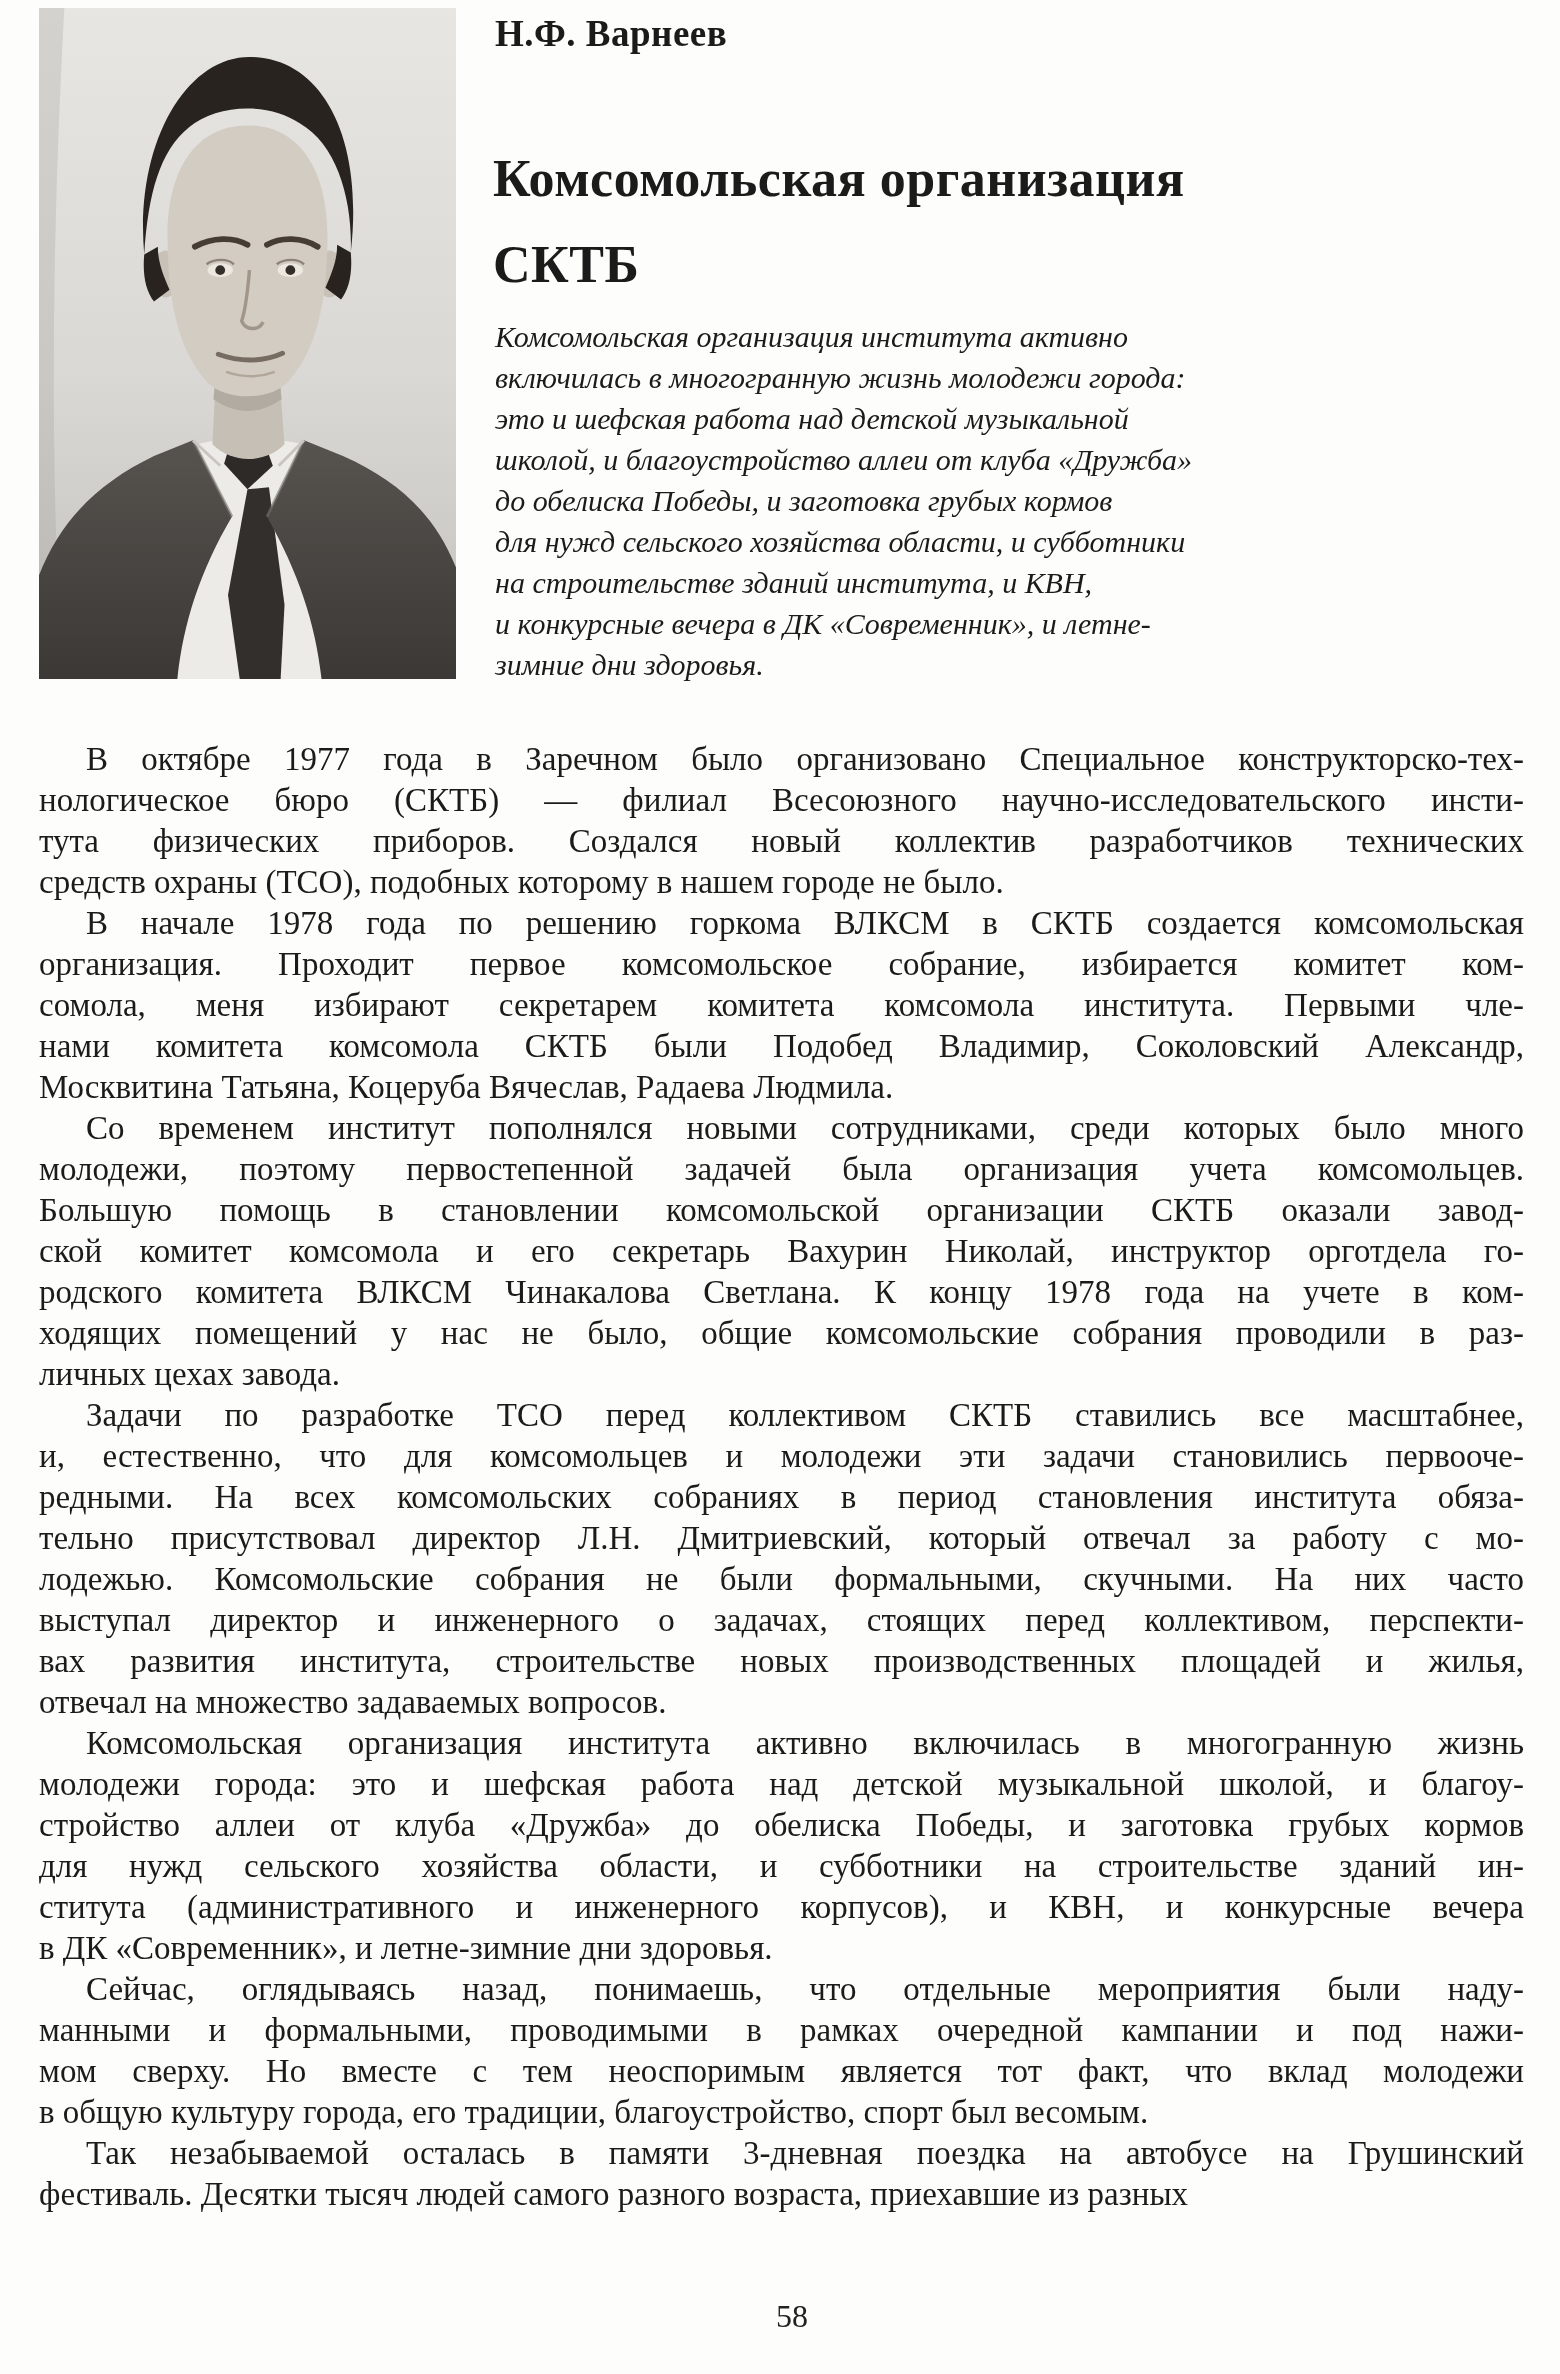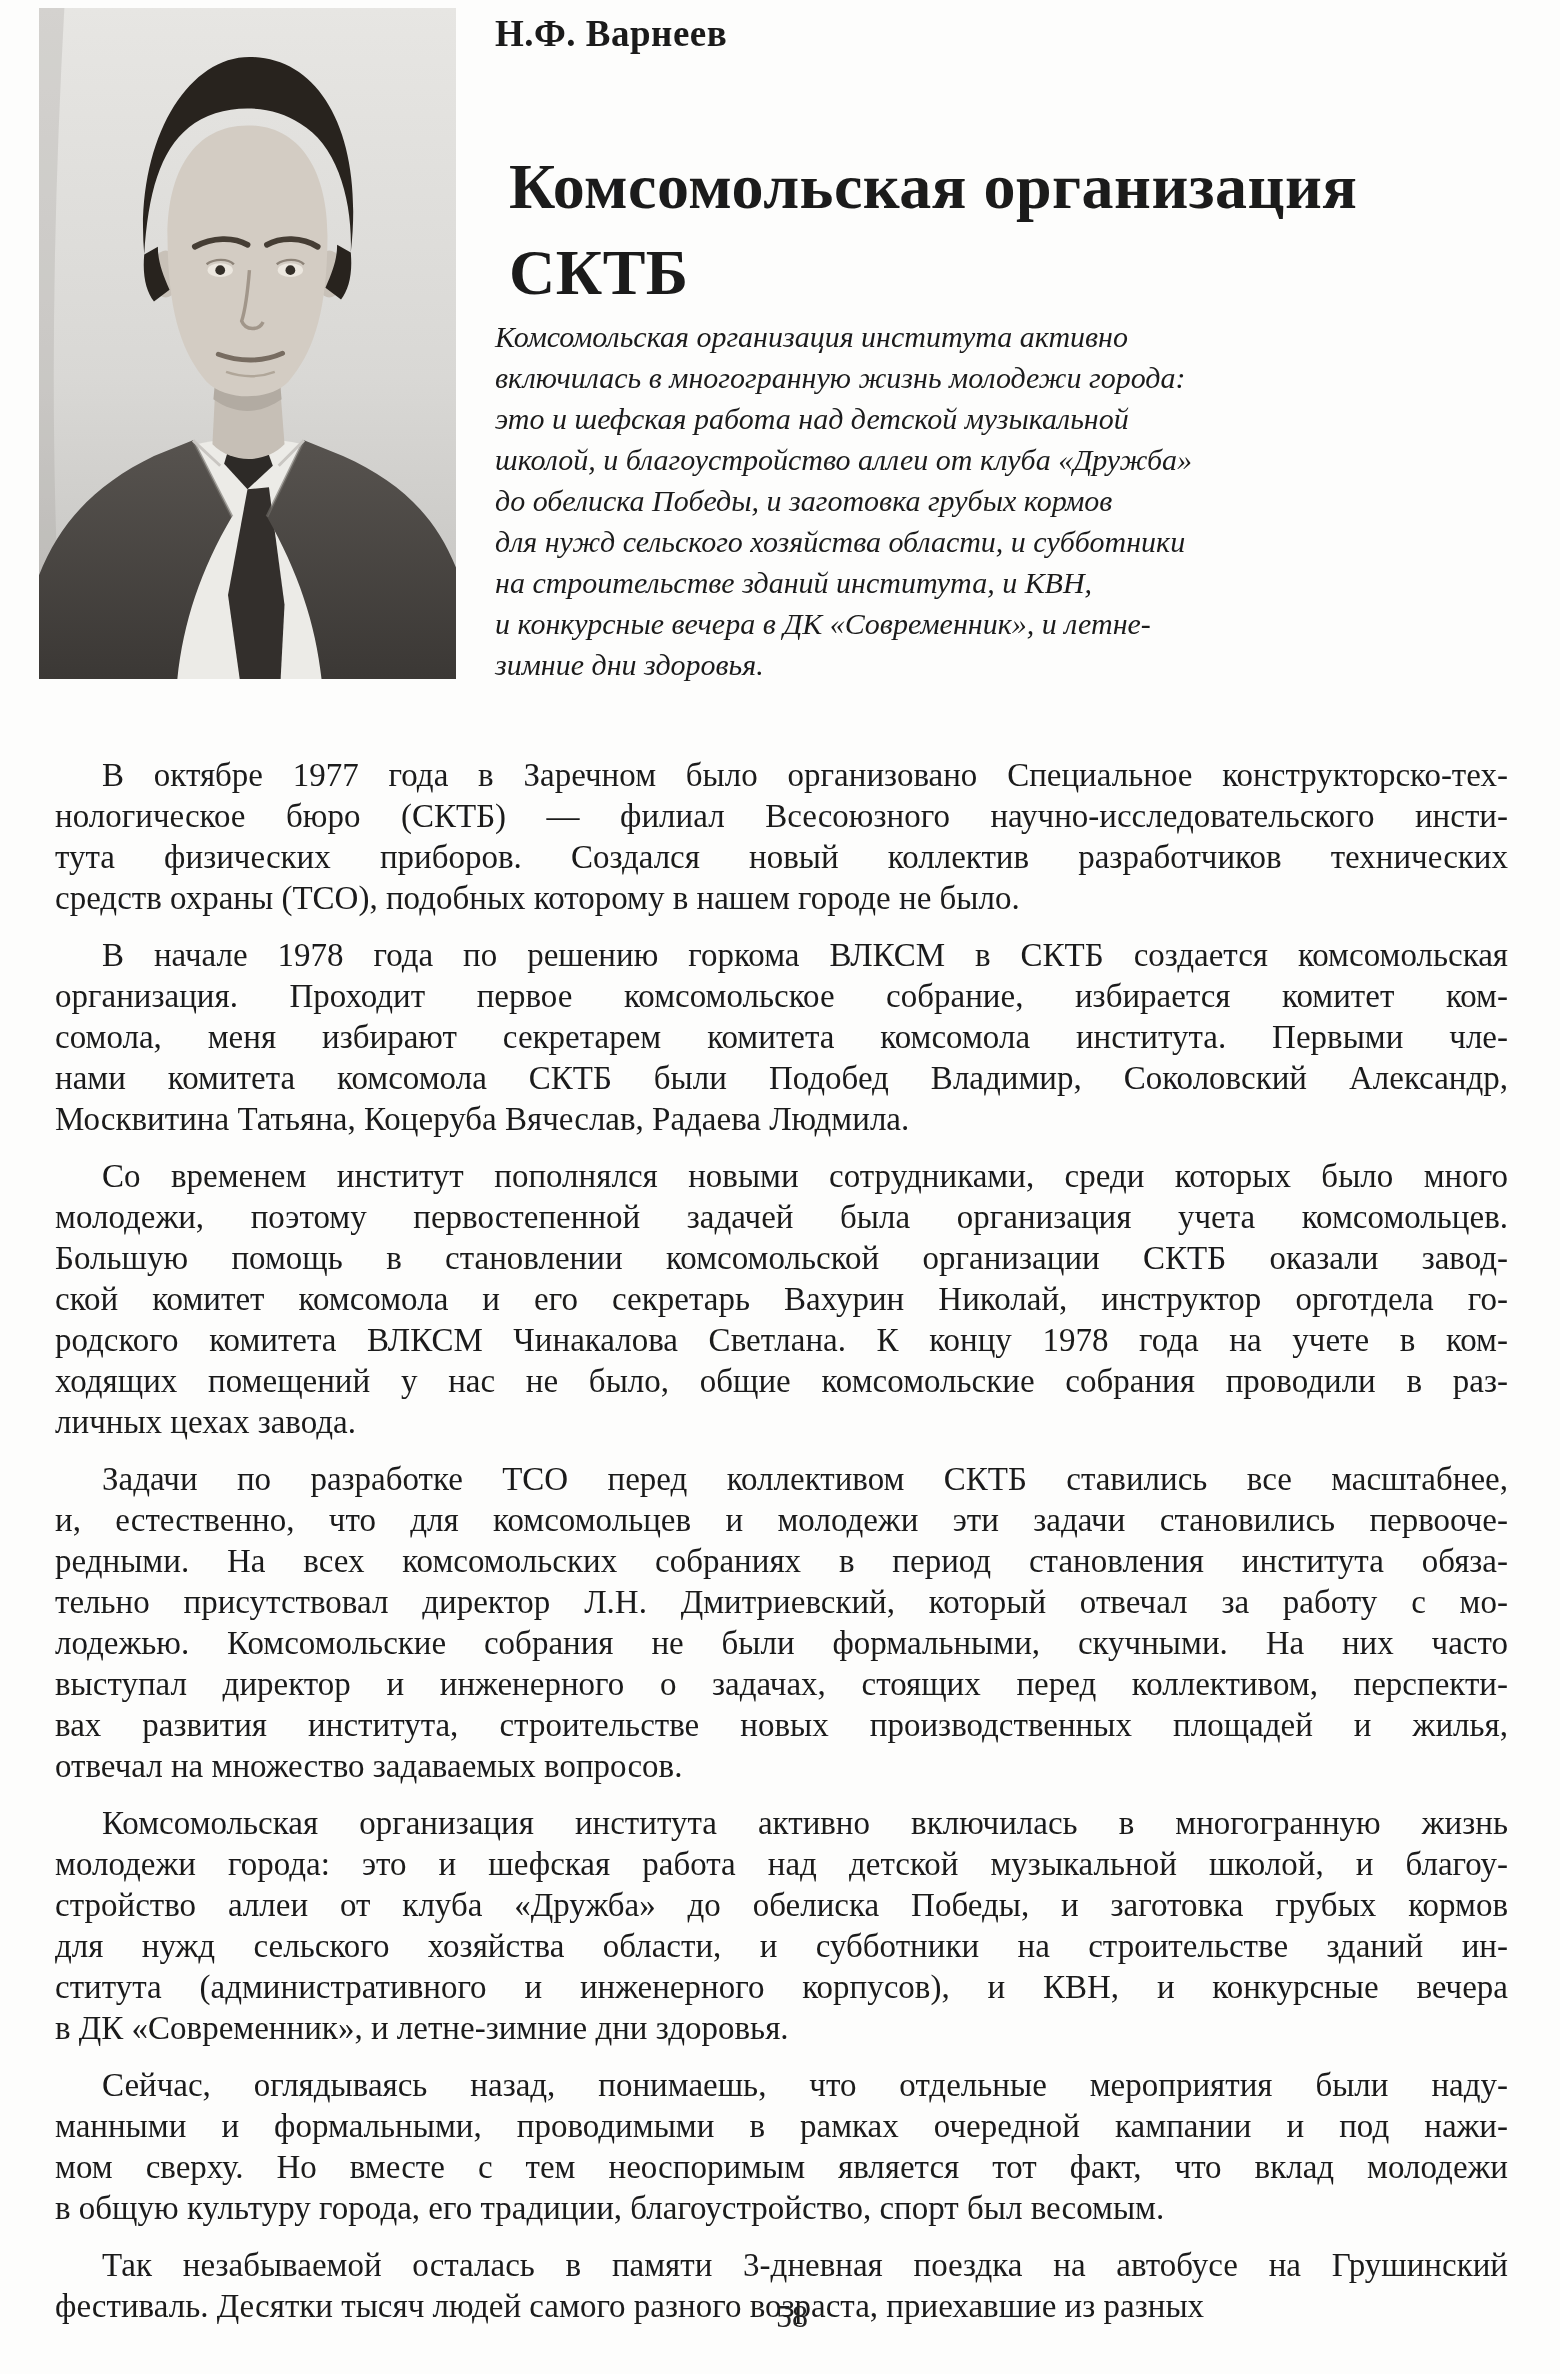--- a/index.html
+++ b/index.html
@@ -10,30 +10,30 @@
     color:#1b1b1b;
     -webkit-font-smoothing:antialiased;
   }
   .page { position:relative; width:1560px; height:2333px; overflow:hidden; background:#fdfdfc; }
 
   .photo-frame { position:absolute; left:39px; top:7.8px; width:417px; height:671px; }
   .photo-frame svg { display:block; width:100%; height:100%; }
 
   .head-text { position:absolute; left:493px; top:0; width:1044px; height:692px; }
   .author { position:absolute; top:11.7px; left:2px; font-size:37px; font-weight:bold; letter-spacing:0.5px; }
-  .title  { position:absolute; top:101px; left:16px; width:1005px; font-size:64px; font-weight:bold; line-height:86px; letter-spacing:0.5px; }
+  .title  { position:absolute; top:101px; left:0; width:1005px; font-size:52px; font-weight:bold; line-height:86px; letter-spacing:0.5px; }
   .title .line { text-align:left; }
   .lede   { position:absolute; top:316px; left:2px; width:1044px; font-style:italic; font-size:30px; line-height:41px; }
   .lede .line { text-align:left; white-space:nowrap; }
 
   .body-text {
     position:absolute; left:39px; top:739px; width:1485px;
     font-size:33px; line-height:41px;
   }
-  .para { margin:16px; }
+  .para { margin:0; }
   .para .line { text-align:justify; text-align-last:justify; }
   .para .line.last { text-align-last:left; }
   .para .line.first { text-indent:47px; }
 
   .page-number {
     position:absolute; top:2298px; left:0; width:100%;
     text-align:center; font-size:32px; color:#222;padding-left:12px;
   }
 </style>
 </head>

